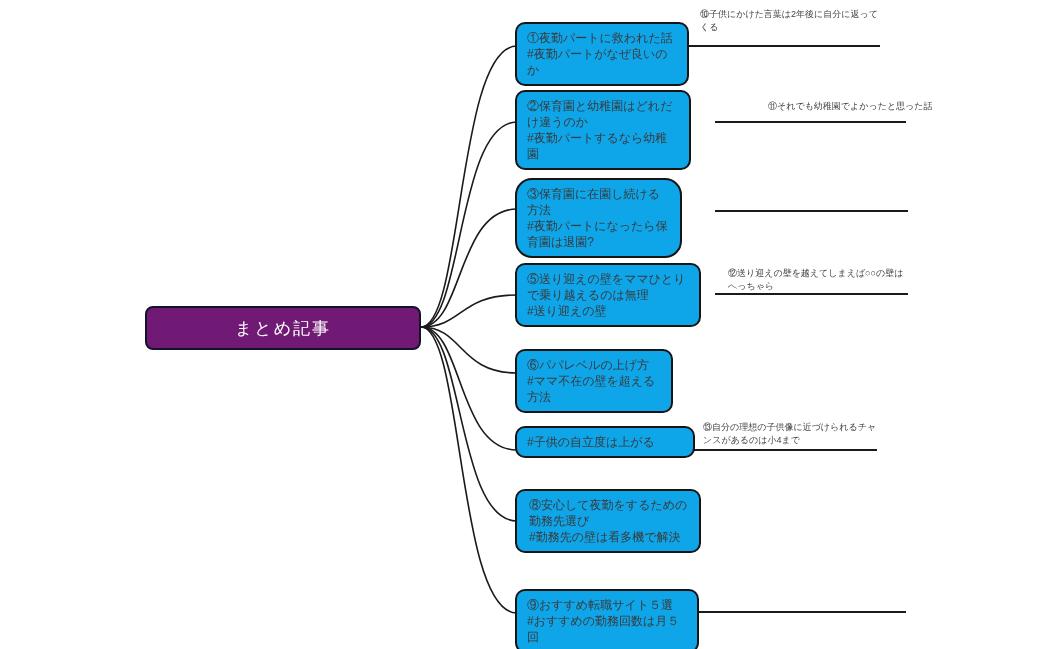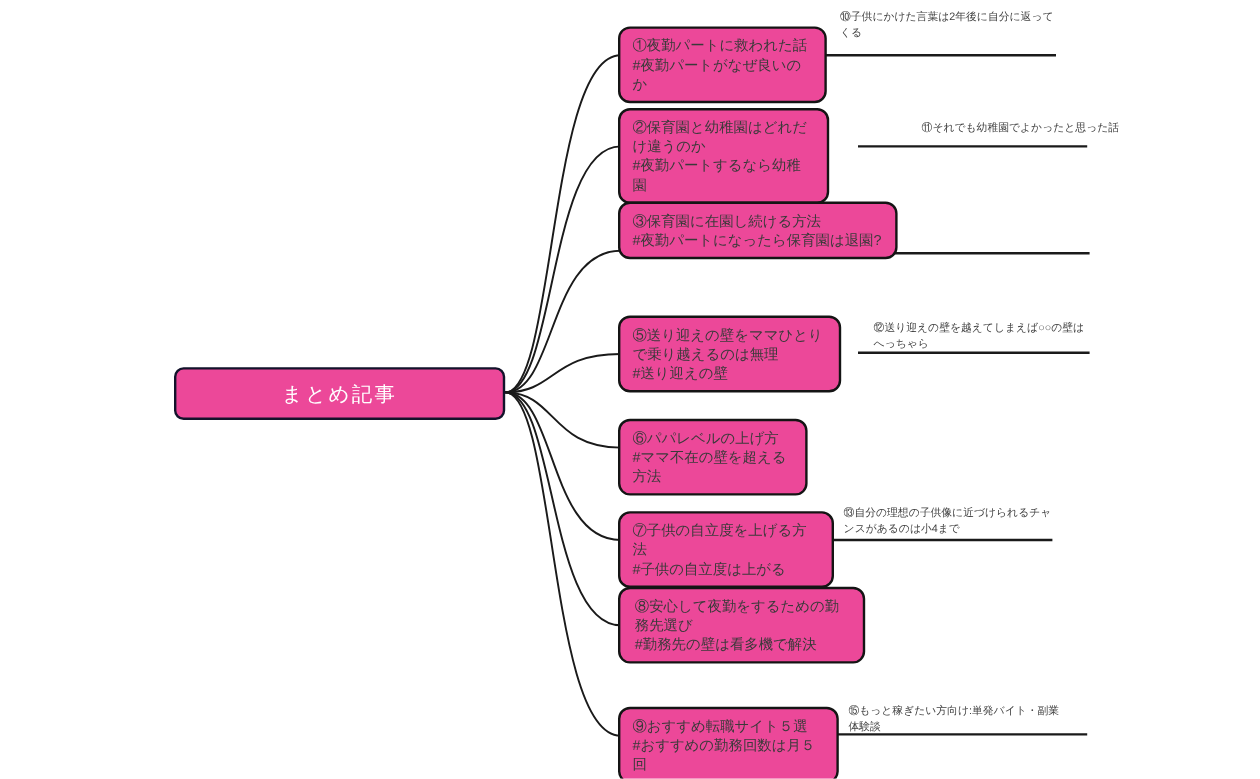--- a/index.html
+++ b/index.html
@@ -6,29 +6,29 @@
   #canvas{
     position:relative;
     width:1050px;height:649px;
     background:#ffffff;
     overflow:hidden;
     font-family:"Liberation Sans",sans-serif;
   }
   #wires{position:absolute;left:0;top:0;width:1050px;height:649px;}
   .root-node{
     position:absolute;left:145px;top:306px;width:276px;height:44px;
-    background:#ec4899;border:2px solid #13132b;border-radius:8px;
+    background:#701a75;border:2px solid #13132b;border-radius:8px;
     box-sizing:border-box;
     display:flex;align-items:center;justify-content:center;
     color:#ffffff;font-size:17px;letter-spacing:2px;
     cursor:default;
   }
   .topic{
     position:absolute;
-    background:#ec4899;border:2px solid #141414;border-radius:10px;
+    background:#0ea5e9;border:2px solid #141414;border-radius:10px;
     box-sizing:border-box;
     padding:6px 10px;
     color:#3a3a3a;font-size:12px;line-height:16px;
   }
   .topic .t-line{display:block;}
   .note{
     position:absolute;
     color:#3f3f3f;font-size:9px;line-height:13px;
   }
 </style>
@@ -69,52 +69,48 @@
   </div>
 
   <div class="topic" style="left:515px;top:90px;width:176px;">
     <span class="t-line">②保育園と幼稚園はどれだけ違うのか</span>
     <span class="t-line">#夜勤パートするなら幼稚園</span>
   </div>
   <div class="note" style="left:768px;top:100px;width:178px;">
     <span>⑪それでも幼稚園でよかったと思った話</span>
   </div>
 
-  <div class="topic" style="left:515px;top:168px;width:233px;">
+  <div class="topic" style="left:515px;top:178px;width:167px;border-radius:17px;">
     <span class="t-line">③保育園に在園し続ける方法</span>
     <span class="t-line">#夜勤パートになったら保育園は退園?</span>
   </div>
 
   <div class="topic" style="left:515px;top:263px;width:186px;">
     <span class="t-line">⑤送り迎えの壁をママひとりで乗り越えるのは無理</span>
     <span class="t-line">#送り迎えの壁</span>
   </div>
   <div class="note" style="left:728px;top:267px;width:182px;">
     <span>⑫送り迎えの壁を越えてしまえば○○の壁はへっちゃら</span>
   </div>
 
   <div class="topic" style="left:515px;top:349px;width:158px;">
     <span class="t-line">⑥パパレベルの上げ方</span>
     <span class="t-line">#ママ不在の壁を超える方法</span>
   </div>
 
   <div class="topic" style="left:515px;top:426px;width:180px;">
-    <span class="t-line">⑦子供の自立度を上げる方法</span>
     <span class="t-line">#子供の自立度は上がる</span>
   </div>
   <div class="note" style="left:703px;top:421px;width:182px;">
     <span>⑬自分の理想の子供像に近づけられるチャンスがあるのは小4まで</span>
   </div>
 
-  <div class="topic" style="left:515px;top:489px;width:206px;padding-left:12px;">
+  <div class="topic" style="left:515px;top:489px;width:186px;padding-left:12px;">
     <span class="t-line">⑧安心して夜勤をするための勤務先選び</span>
     <span class="t-line">#勤務先の壁は看多機で解決</span>
   </div>
 
   <div class="topic" style="left:515px;top:589px;width:184px;">
     <span class="t-line">⑨おすすめ転職サイト５選</span>
     <span class="t-line">#おすすめの勤務回数は月５回</span>
   </div>
-  <div class="note" style="left:707px;top:586px;width:184px;">
-    <span>⑮もっと稼ぎたい方向け:単発バイト・副業体験談</span>
-  </div>
 
 </div>
 
 </body></html>

